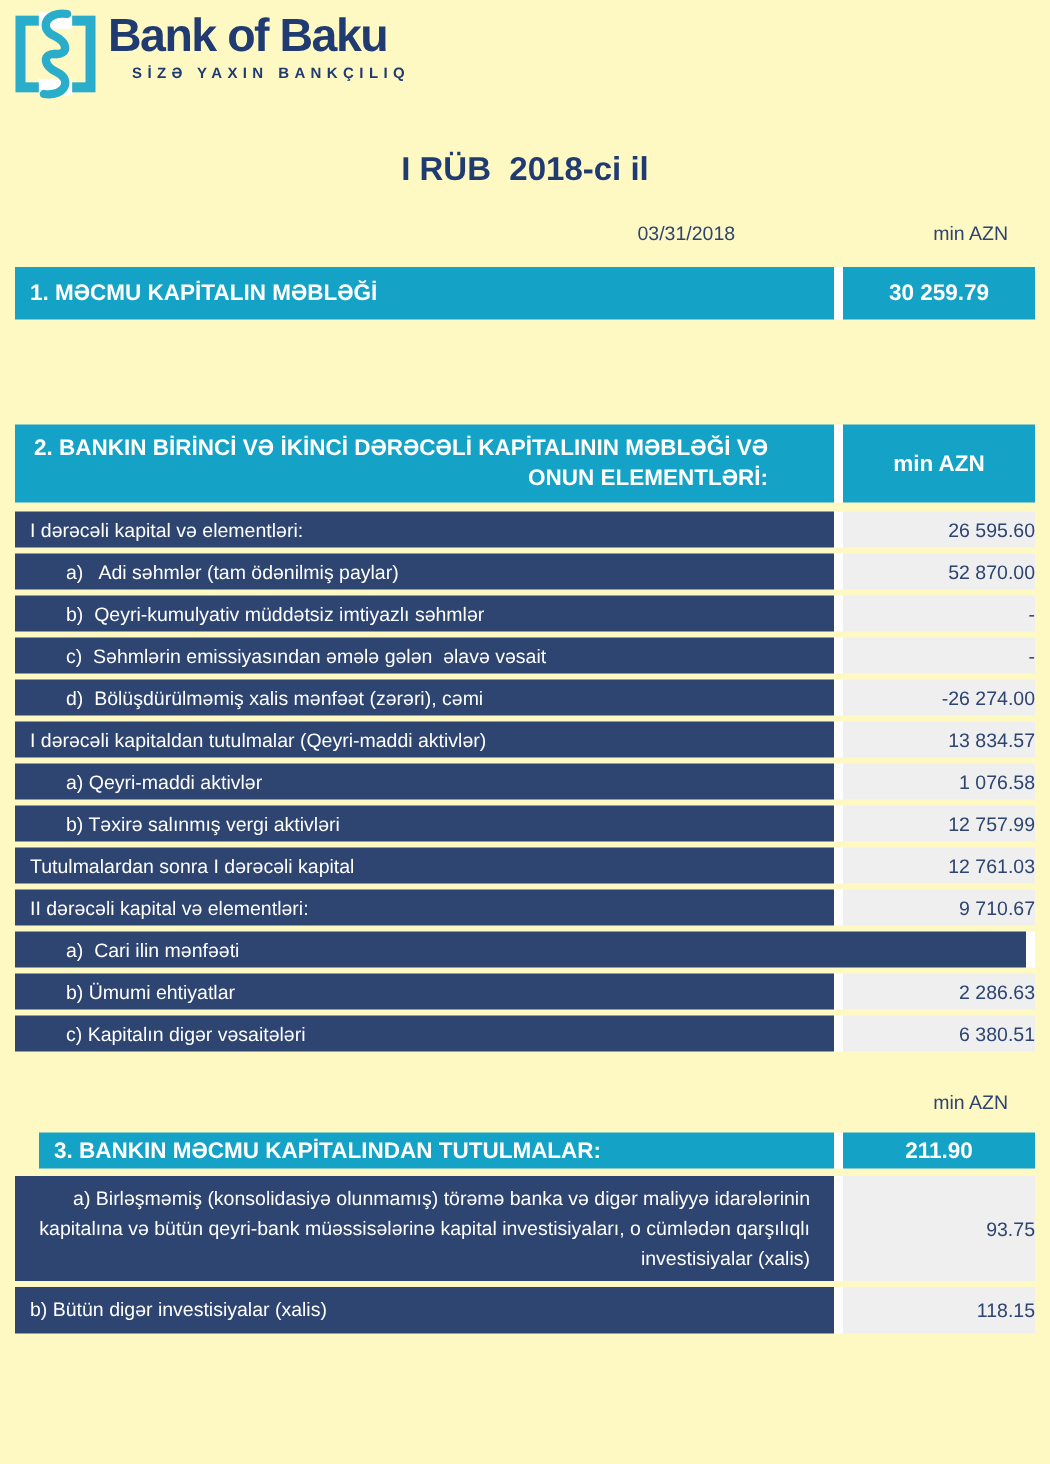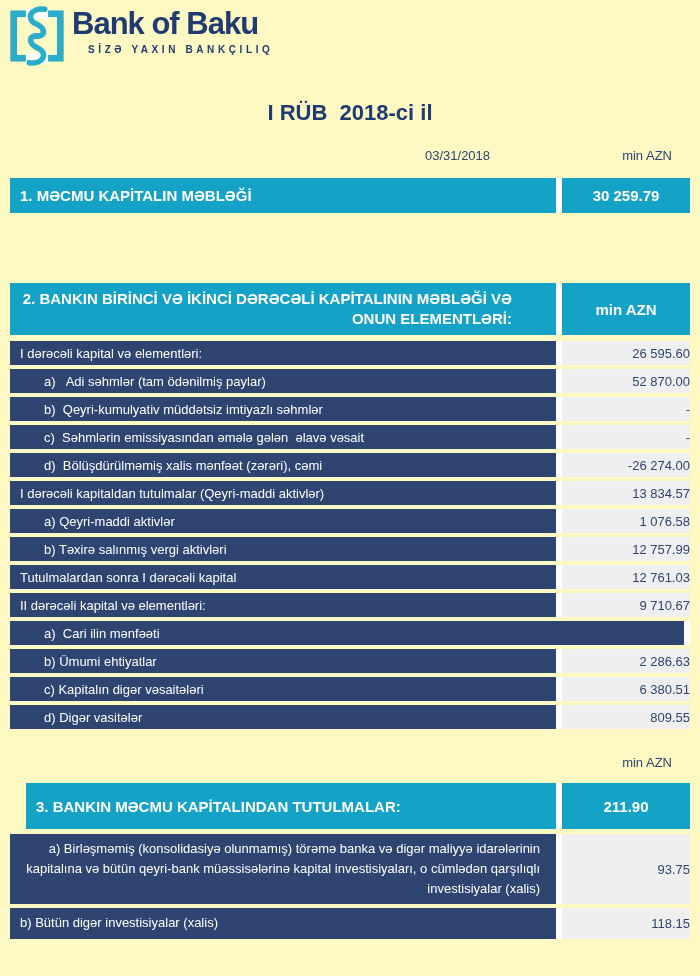--- a/index.html
+++ b/index.html
@@ -47,21 +47,21 @@
   }
   .bar .bgap { width: 6px; background: #fff; }
   .bar .bvalue {
     width: 128px; background: var(--teal, #14a3c6); color: #fff; font-weight: bold;
     display: flex; align-items: center; justify-content: center;
   }
   .bar.s1 { height: 35px; margin-top: 14px; font-size: 15px; }
   .bar.s2 { min-height: 52px; margin-top: 70px; font-size: 15px; }
   .bar.s2 .blabel { line-height: 1.35; padding-right: 44px; text-align: right; }
   .bar.s2 .bvalue { font-size: 15px; }
-  .bar.s3 { height: 46px; margin-top: 12px; font-size: 15px; padding-left: 16px; }
+  .bar.s3 { height: 24px; margin-top: 12px; font-size: 15px; padding-left: 16px; }
   
   .tbl { margin-top: 6px; }
   .trow { display: flex; margin: 0 10px 4px; min-height: 24px; }
   .tlabel {
     flex: 1; background: var(--navy, #2e4471); color: #fff; font-size: 13px;
     display: flex; align-items: center; padding-left: 10px; white-space: pre;
   }
   .trow.indent .tlabel { padding-left: 34px; }
   .tgap { width: 6px; background: #fff; }
   .tvalue {
@@ -170,25 +170,20 @@
       <div class="trow indent">
         <div class="tlabel">b) Ümumi ehtiyatlar</div>
         <div class="tgap"></div>
         <div class="tvalue">2 286.63</div>
       </div>
       <div class="trow indent">
         <div class="tlabel">c) Kapitalın digər vəsaitələri</div>
         <div class="tgap"></div>
         <div class="tvalue">6 380.51</div>
       </div>
-      <div class="trow indent">
-        <div class="tlabel">d) Digər vasitələr</div>
-        <div class="tgap"></div>
-        <div class="tvalue">809.55</div>
-      </div>
     </div>
 
   <div class="s3-unit-row">
     <span class="s3-unit">min AZN</span>
   </div>
   <div class="bar s3">
     <div class="blabel">3. BANKIN MƏCMU KAPİTALINDAN TUTULMALAR:</div>
     <div class="bgap"></div>
     <div class="bvalue">211.90</div>
   </div>

